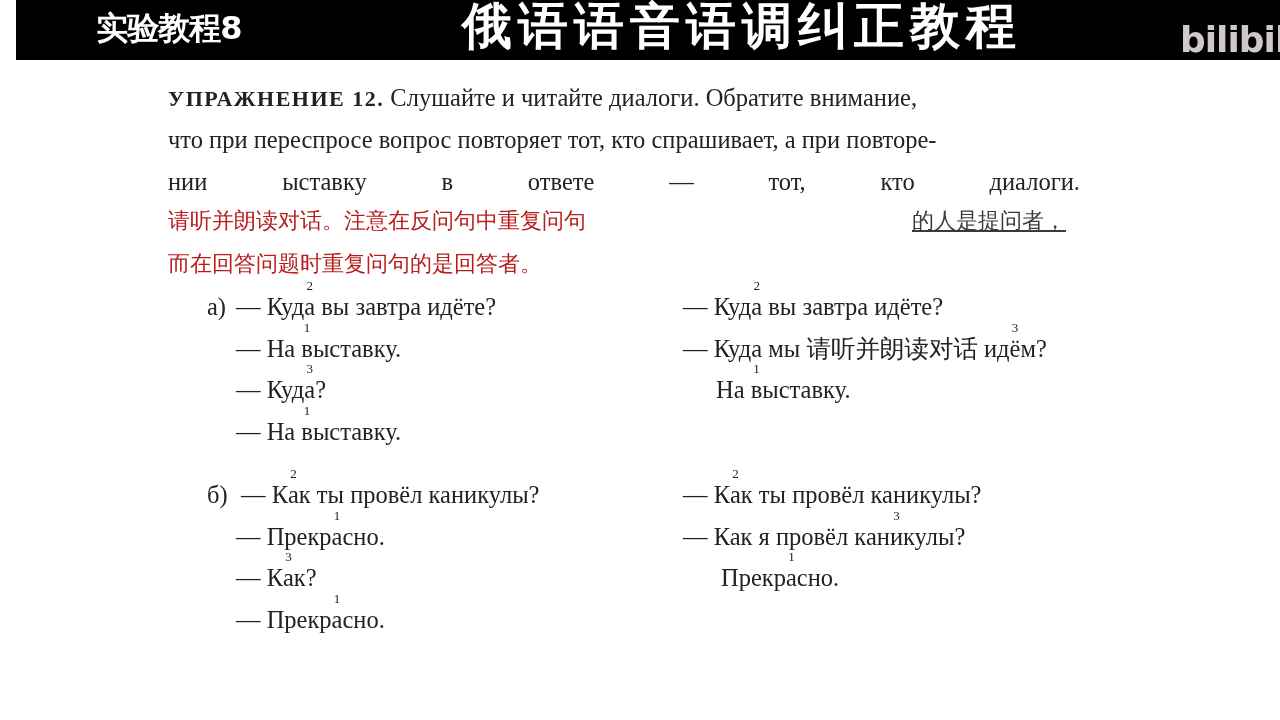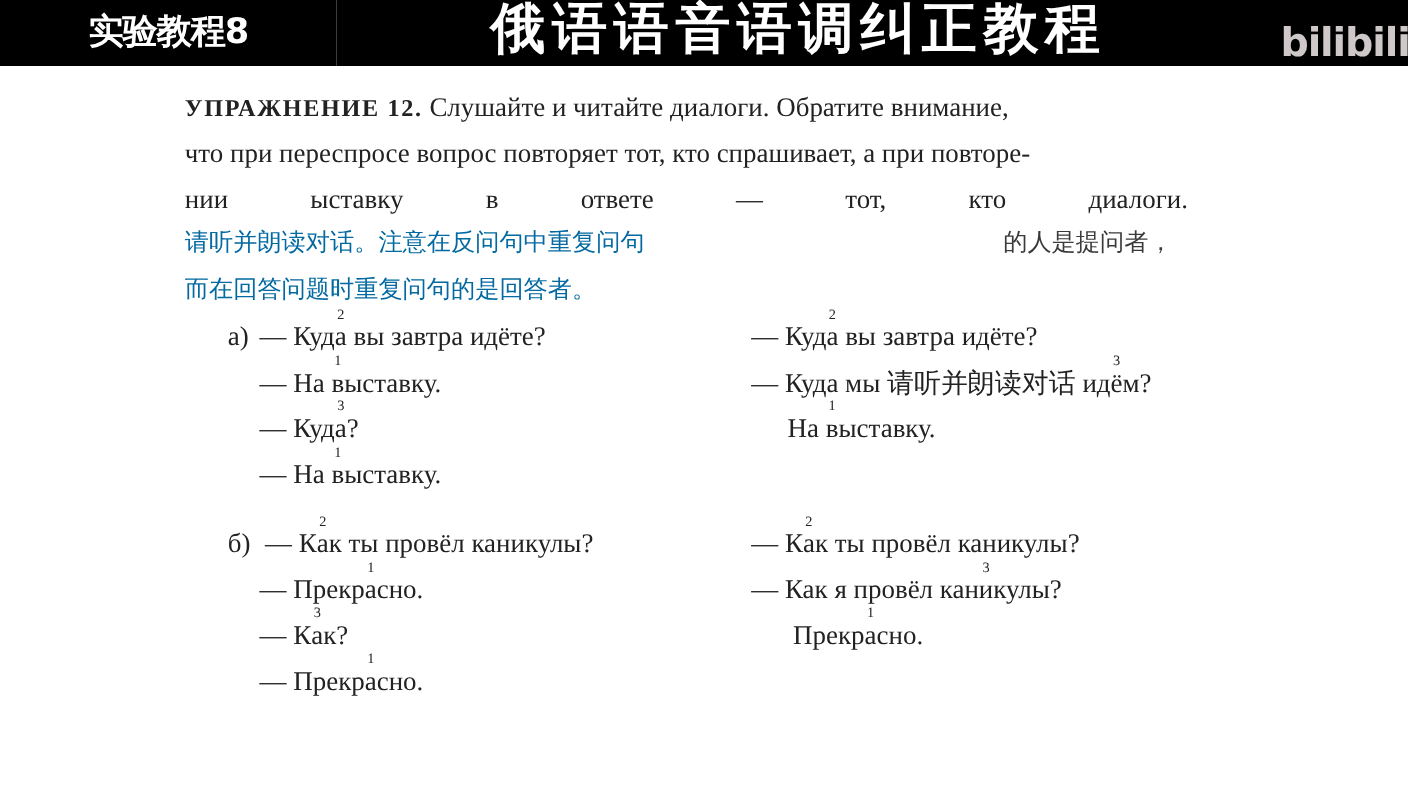--- a/index.html
+++ b/index.html
@@ -1,35 +1,35 @@
 <!DOCTYPE html>
 <html><head>
 <meta charset="utf-8">
 <style>
   html, body { margin:0; padding:0; }
   body { width:1280px; height:720px; background:#ffffff; position:relative; overflow:hidden;
          font-family:"Liberation Serif","DejaVu Serif",serif; color:#222; }
-  .topbar { position:absolute; left:0; top:0; width:1236px; height:60px;padding-left:25px; }
+  .topbar { position:absolute; left:16px; top:0; width:1236px; height:60px;padding-left:25px; }
   .lesson-tag { position:absolute; left:0; top:0; width:306px; height:60px; background:#000;
          color:#fff; font-family:"DejaVu Sans",sans-serif; font-weight:bold; font-size:32px;
          line-height:56px; text-align:center; letter-spacing:-1px; }
   .title-band { position:absolute; left:306px; top:0; width:974px; height:60px; background:#000000; }
   .course-title { position:absolute; left:140px; top:-4px; color:#fff; font-family:"DejaVu Sans",sans-serif;
          font-weight:bold; font-size:50px; letter-spacing:6px; line-height:60px; }
   .watermark { position:absolute; left:672px; top:30px; color:#f4e6e8; font-family:"DejaVu Sans",sans-serif;
          font-size:23px; line-height:28px; opacity:0.9; }
   .logo { position:absolute; left:858px; top:20px; color:#f2ecec; font-family:"DejaVu Sans",sans-serif;
          font-weight:bold; font-size:36px; line-height:40px; letter-spacing:-1px; opacity:0.85; }
 
   .page { position:absolute; left:168px; top:78px; width:912px; }
   .intro-line { position:absolute; left:0; font-size:24.5px; line-height:30px; white-space:nowrap; }
   .intro-line.justify { width:912px; display:flex; justify-content:space-between; }
   .ex-label { font-weight:bold; letter-spacing:1.5px; font-size:22px; }
   .cn-line { position:absolute; left:0; font-family:"DejaVu Serif",serif; font-size:22px; line-height:30px;
-         color:#0369a1; white-space:nowrap; }
+         color:#b91c1c; white-space:nowrap; }
   .cn-right { position:absolute; left:744px; font-family:"DejaVu Serif",serif; font-size:22px; line-height:30px; color:#3a3a3a; }
 
   .dl { position:absolute; font-size:24.5px; line-height:30px; white-space:nowrap; }
   .stress { position:relative; display:inline-block; }
   .stress .mark { position:absolute; left:50%; top:-13px; font-size:13px; line-height:13px; transform:translateX(-50%); }
 </style>
 </head>
 <body>
 
 <div class="topbar">
@@ -50,21 +50,21 @@
     <span>нии</span>
     <span>ыставку</span>
     <span>в</span>
     <span>ответе</span>
     <span>—</span>
     <span>тот,</span>
     <span>кто</span>
     <span>диалоги.</span>
   </div>
   <div class="cn-line" style="top:128px;">请听并朗读对话。注意在反问句中重复问句</div>
-  <div class="cn-right" style="top:128px;">的人是提问者，</div>
+  <div class="cn-right" style="top:128px;text-decoration:underline;">的人是提问者，</div>
   <div class="cn-line" style="top:171px;">而在回答问题时重复问句的是回答者。</div>
 </div>
 
 <div class="dl" style="left:207px; top:292px;">а)</div>
 <div id="dlg-a-left">
     <div class="dl" style="left: 236px; top: 292px;"><span>— Куд</span><span class="stress"><span>а</span><span class="mark">2</span></span><span> вы завтра идёте?</span></div>
     <div class="dl" style="left: 236px; top: 333.5px;"><span>— На </span><span class="stress"><span>в</span><span class="mark">1</span></span><span>ыставку.</span></div>
     <div class="dl" style="left: 236px; top: 375px;"><span>— Куд</span><span class="stress"><span>а</span><span class="mark">3</span></span><span>?</span></div>
     <div class="dl" style="left: 236px; top: 416.5px;"><span>— На </span><span class="stress"><span>в</span><span class="mark">1</span></span><span>ыставку.</span></div>
   </div>

